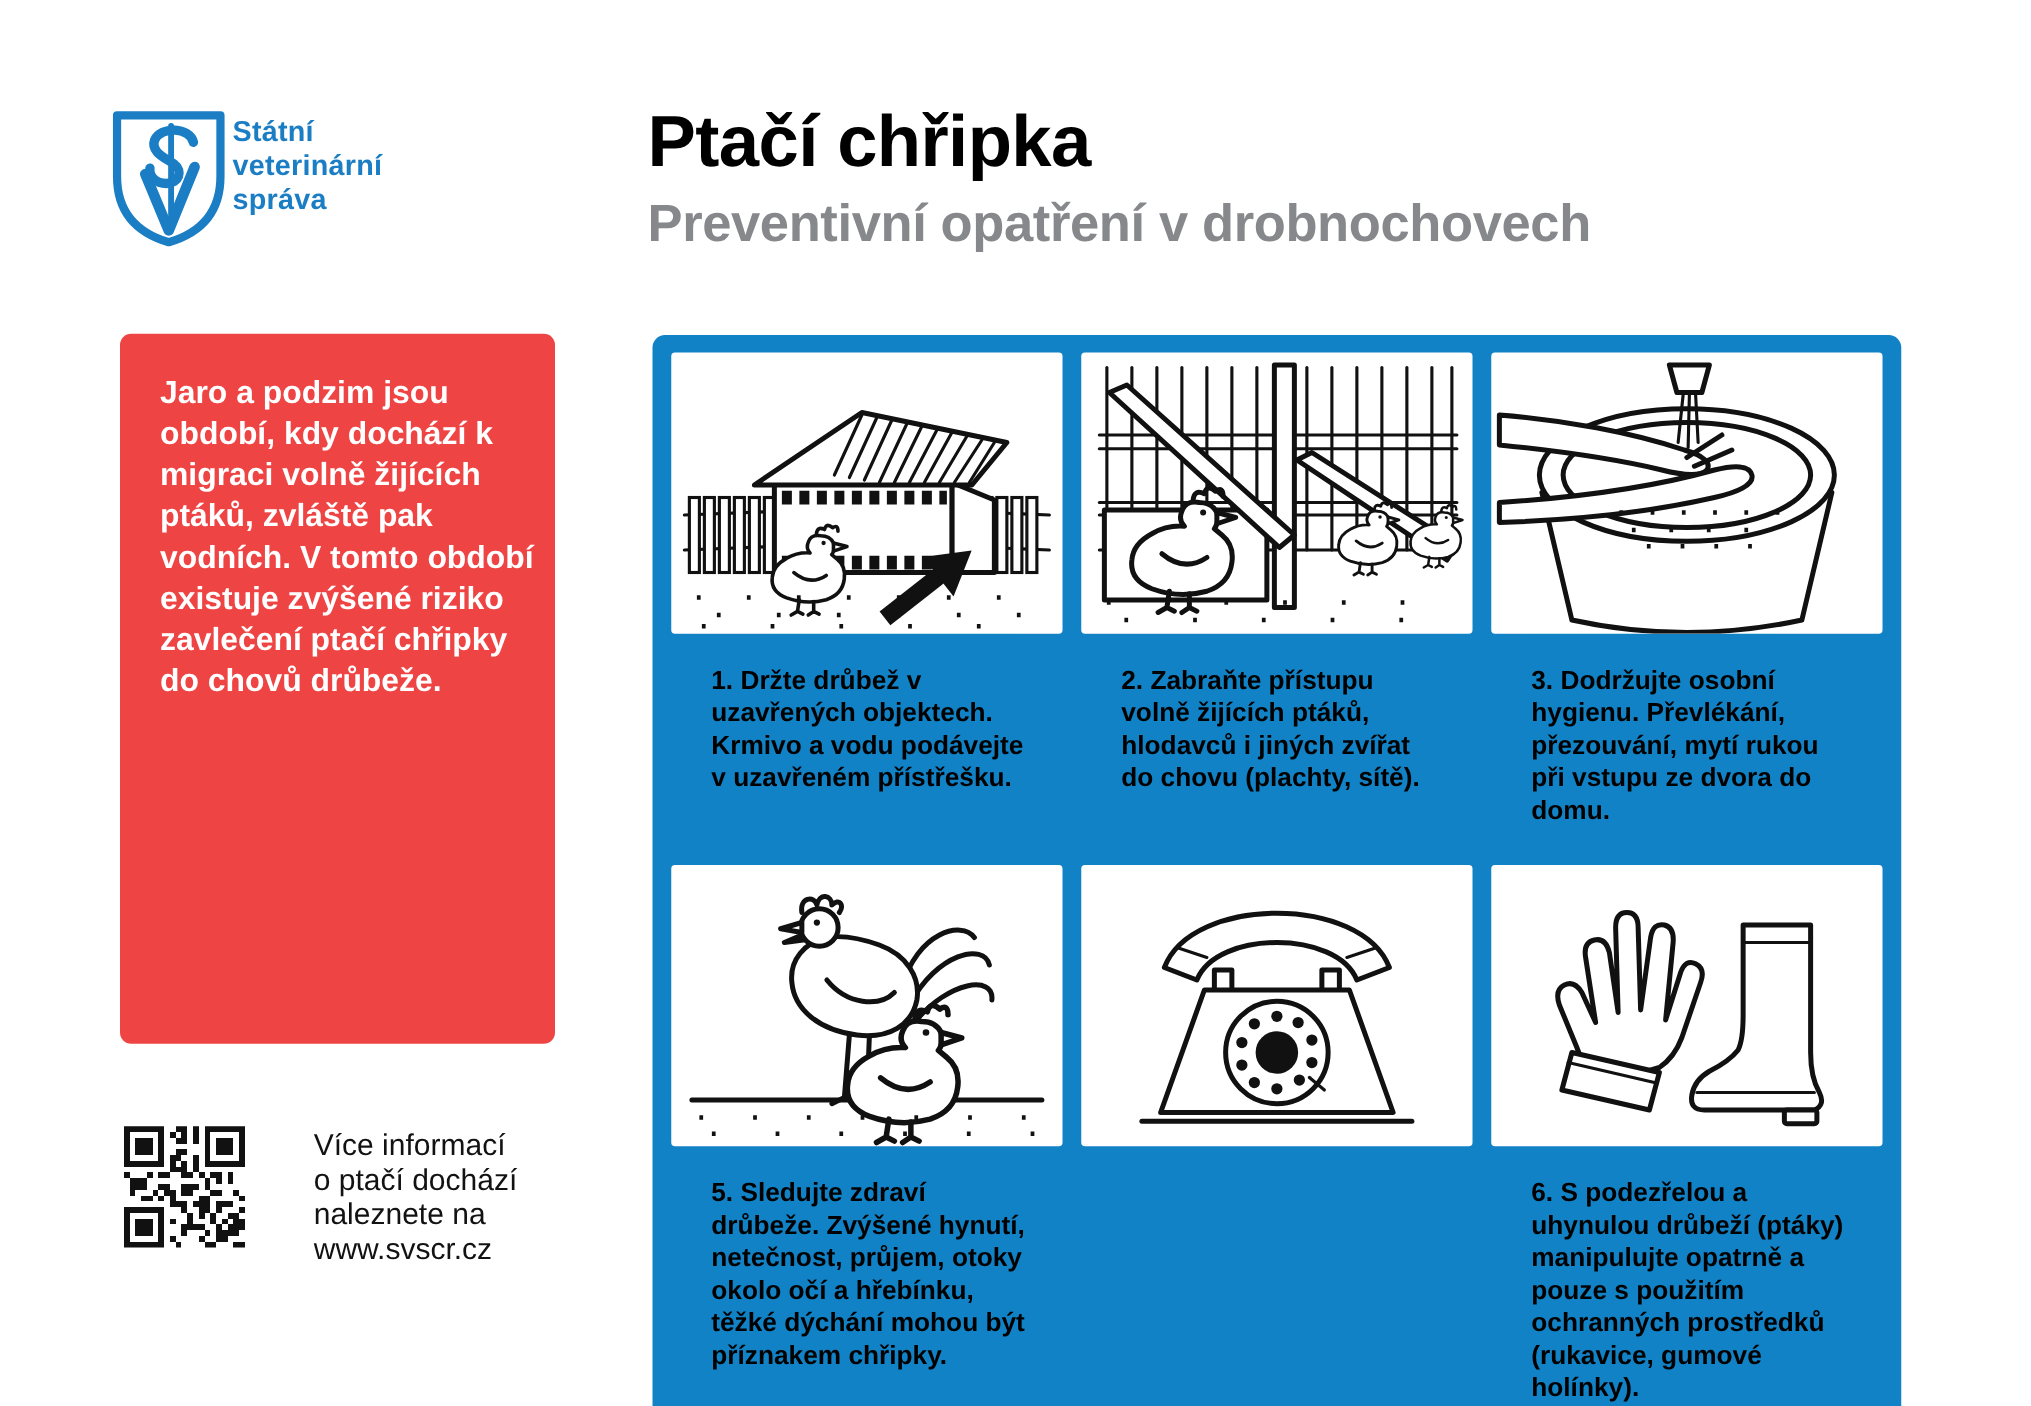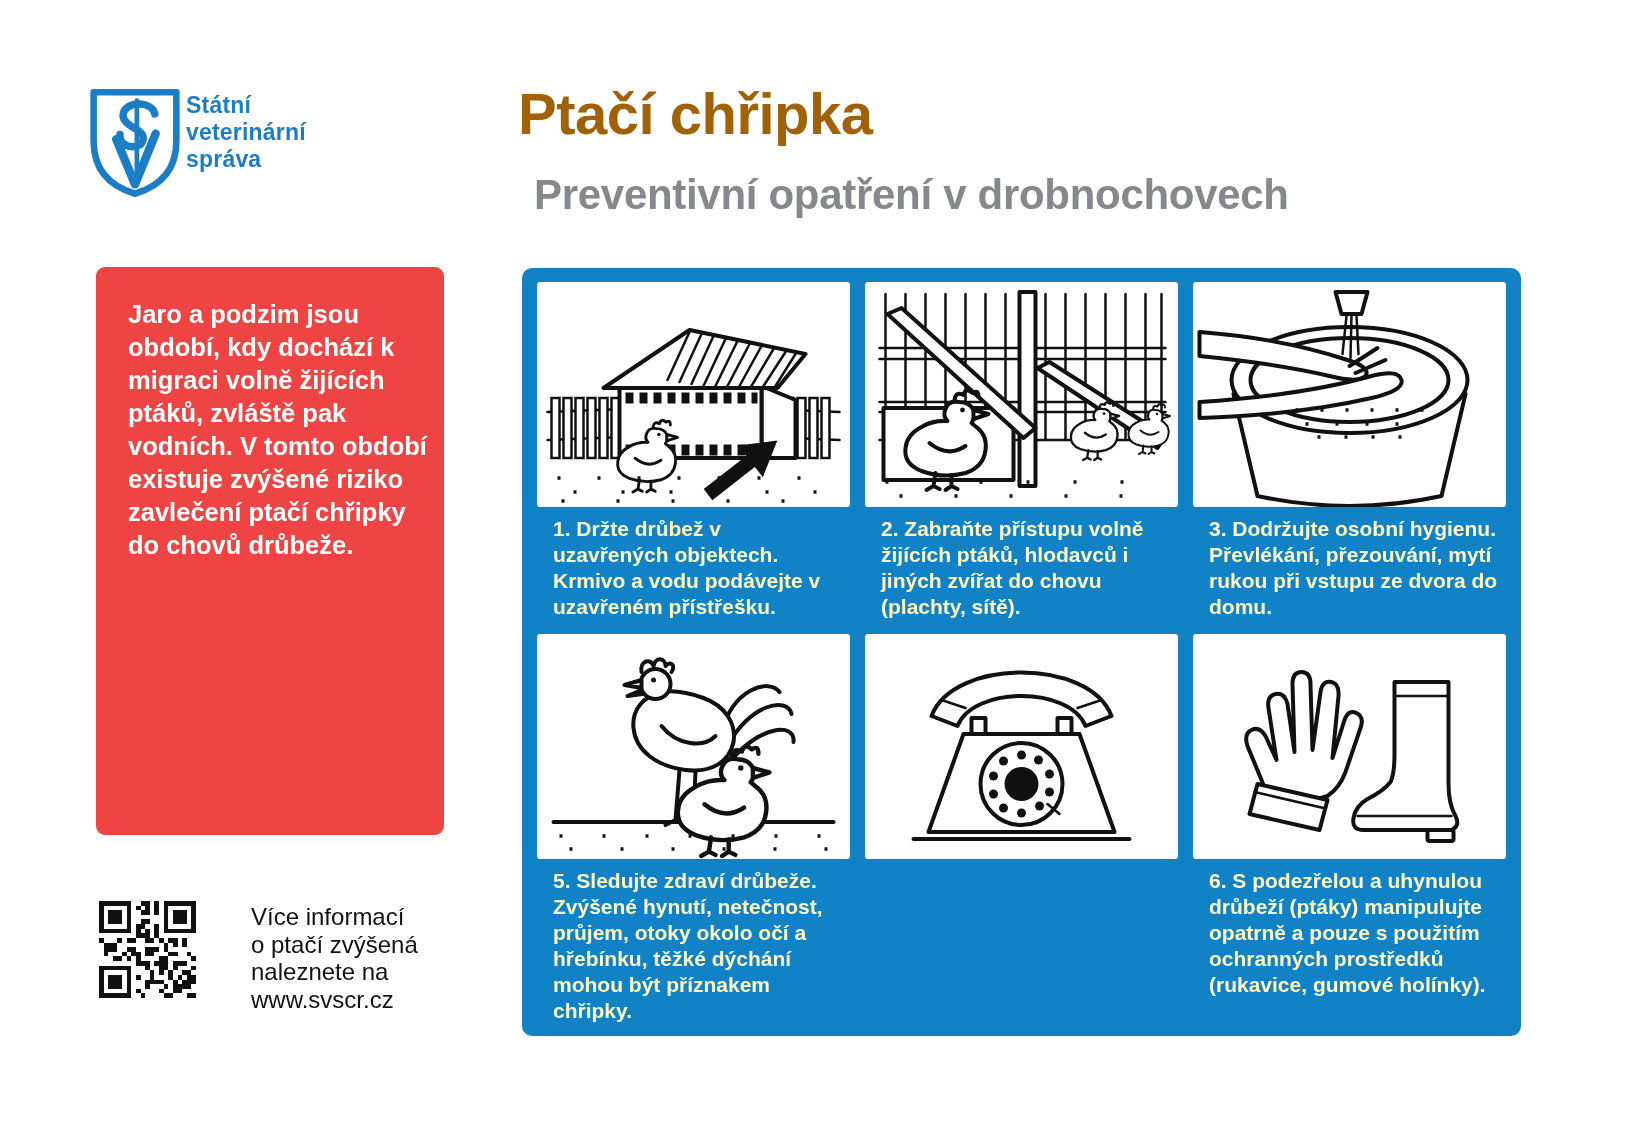--- a/index.html
+++ b/index.html
@@ -8,24 +8,24 @@
     font-family:"Liberation Sans", sans-serif;overflow:hidden;color:#111;
   }
   
   .logo-mark{position:absolute;left:88px;top:84px;width:94px;height:118px;}
   .logo-text{
     position:absolute;left:186px;top:92px;
     font-size:23px;font-weight:bold;color:#1b7ec4;line-height:27px;letter-spacing:.2px;
   }
   .page-title{
     position:absolute;left:518px;top:80px;margin:0;
-    font-size:58px;font-weight:bold;color:#a16207;letter-spacing:-.5px;
+    font-size:58px;font-weight:bold;color:#000000;letter-spacing:-.5px;
   }
   .page-subtitle{
-    position:absolute;left:518px;top:155px;margin:16px;
+    position:absolute;left:518px;top:155px;margin:0;
     font-size:42px;font-weight:bold;color:#86888b;letter-spacing:-.3px;
   }
   
   .intro-box{
     position:absolute;left:96px;top:267px;width:348px;height:568px;
     background:#ef4444;border-radius:9px;box-sizing:border-box;
     padding:31px 8px 0 32px;
   }
   .intro-box p{
     margin:0 0 33px 0;color:#fff;font-weight:bold;
@@ -44,21 +44,21 @@
     background:#1282c6;border-radius:10px;box-sizing:border-box;
     padding:14px 15px 12px 15px;
     display:grid;grid-template-columns:repeat(3,1fr);gap:14px 15px;
   }
   .cell{display:flex;flex-direction:column;}
   .panel{
     height:225px;background:#fff;border-radius:3px;overflow:hidden;flex:0 0 auto;
   }
   .panel svg{width:100%;height:100%;display:block;}
   .caption{
-    margin:0;padding:9px 8px 0 16px;color:#fef9c3;font-weight:bold;
+    margin:16px;padding:9px 8px 0 16px;color:#000000;font-weight:bold;
     font-size:21px;line-height:26px;
   }
   
   .art{stroke:#111;fill:none;stroke-width:4;stroke-linecap:round;stroke-linejoin:round;}
   .artf{stroke:#111;fill:#fff;stroke-width:4;stroke-linecap:round;stroke-linejoin:round;}
   .thin{stroke:#111;fill:none;stroke-width:2.5;stroke-linecap:round;}
   .fill{fill:#111;stroke:none;}
   .dots{stroke:#111;stroke-width:3.5;fill:none;}
   .hidden-defs{position:absolute;width:0;height:0;overflow:hidden;}
 </style>
@@ -216,21 +216,21 @@
       <rect x="16" y="19" width="1" height="1" fill="#111"></rect>
       <rect x="17" y="19" width="1" height="1" fill="#111"></rect>
       <rect x="9" y="20" width="1" height="1" fill="#111"></rect>
       <rect x="14" y="20" width="1" height="1" fill="#111"></rect>
       <rect x="15" y="20" width="1" height="1" fill="#111"></rect>
       <rect x="19" y="20" width="1" height="1" fill="#111"></rect>
       <rect x="20" y="20" width="1" height="1" fill="#111"></rect>
     </svg>
   <div class="more-info">
     <span>Více informací</span>
-    <span>o ptačí zvýšená</span>
+    <span>o ptačí dochází</span>
     <span>naleznete na</span>
     <span>www.svscr.cz</span>
   </div>
 
   <div class="steps-grid">
 
     <div class="cell">
       <div class="panel">
         <svg viewBox="0 0 300 225">
           <g class="thin">

